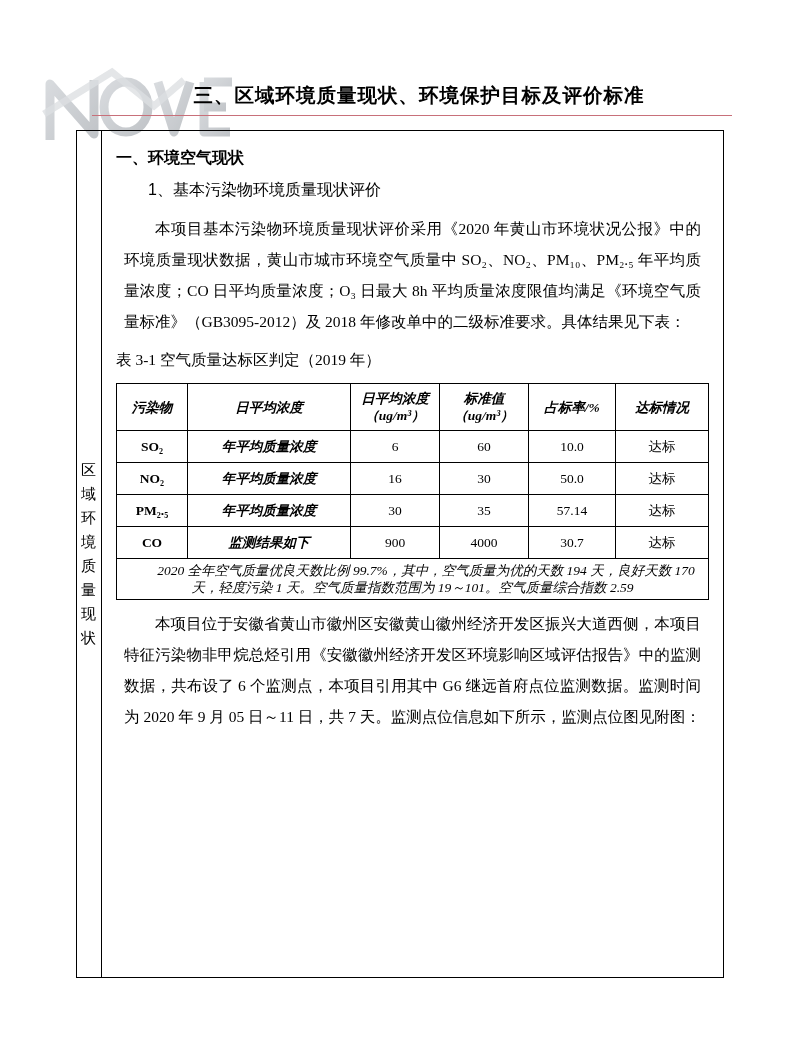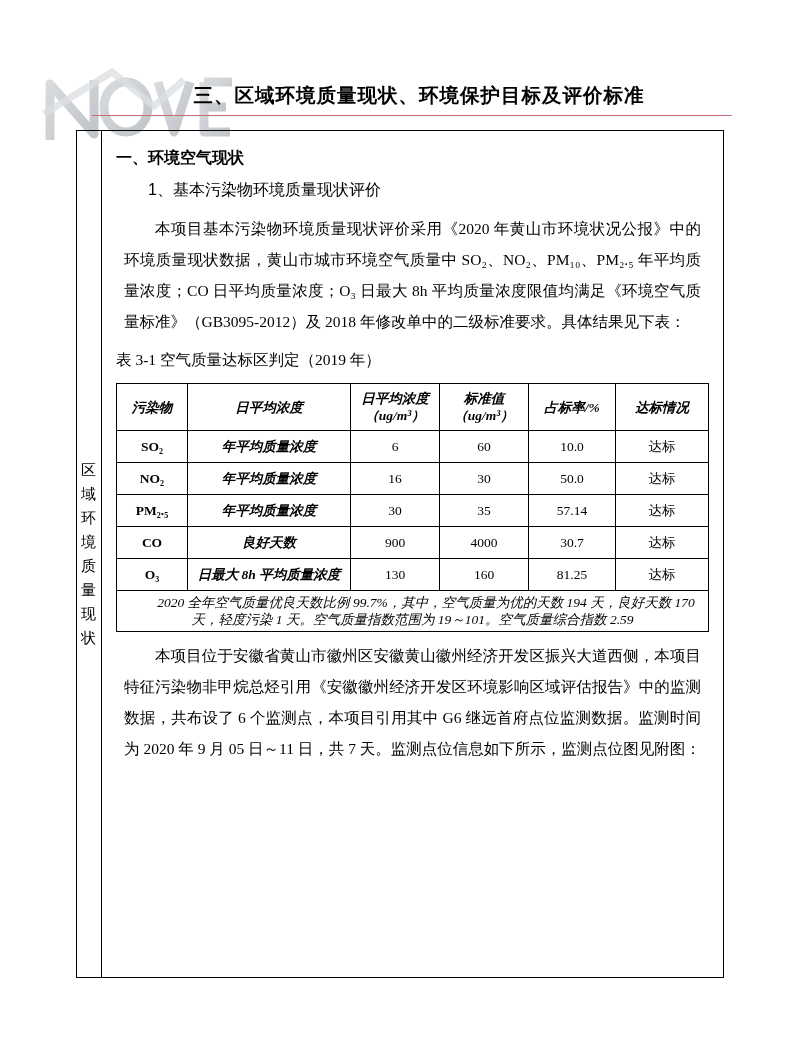--- a/index.html
+++ b/index.html
@@ -246,34 +246,26 @@
         <tr>
           <td class="idx">PM₂.₅</td>
           <td class="metric">年平均质量浓度</td>
           <td>30</td>
           <td>35</td>
           <td>57.14</td>
           <td>达标</td>
         </tr>
         <tr>
           <td class="idx">CO</td>
-          <td class="metric">良好天数</td>
+          <td class="metric">监测结果如下</td>
           <td>900</td>
           <td>4000</td>
           <td>30.7</td>
           <td>达标</td>
         </tr>
-        <tr>
-          <td class="idx">O₃</td>
-          <td class="metric">日最大 8h 平均质量浓度</td>
-          <td>130</td>
-          <td>160</td>
-          <td>81.25</td>
-          <td>达标</td>
-        </tr>
         <tr class="note-row">
           <td colspan="6">2020 全年空气质量优良天数比例 99.7%，其中，空气质量为优的天数 194 天，良好天数 170 天，轻度污染 1 天。空气质量指数范围为 19～101。空气质量综合指数 2.59</td>
         </tr>
       </tbody>
     </table>
 
     <p class="body after-table">本项目位于安徽省黄山市徽州区安徽黄山徽州经济开发区振兴大道西侧，本项目特征污染物非甲烷总烃引用《安徽徽州经济开发区环境影响区域评估报告》中的监测数据，共布设了 6 个监测点，本项目引用其中 G6 继远首府点位监测数据。监测时间为 2020 年 9 月 05 日～11 日，共 7 天。监测点位信息如下所示，监测点位图见附图：</p>
 
   </div>
 </div>

